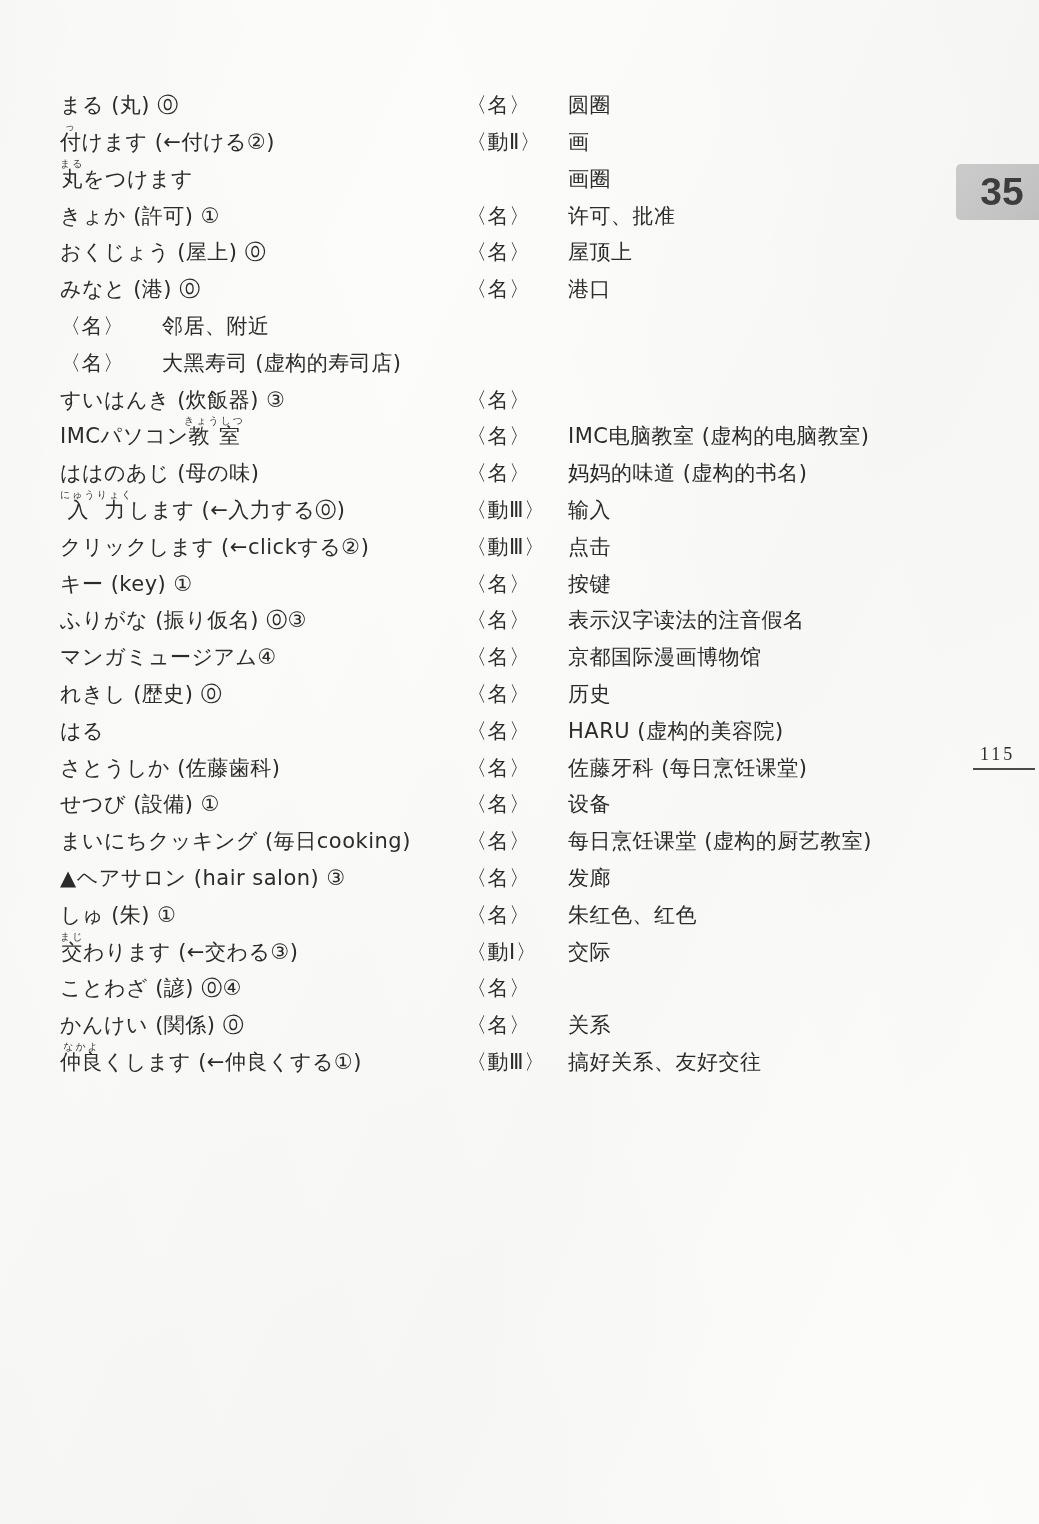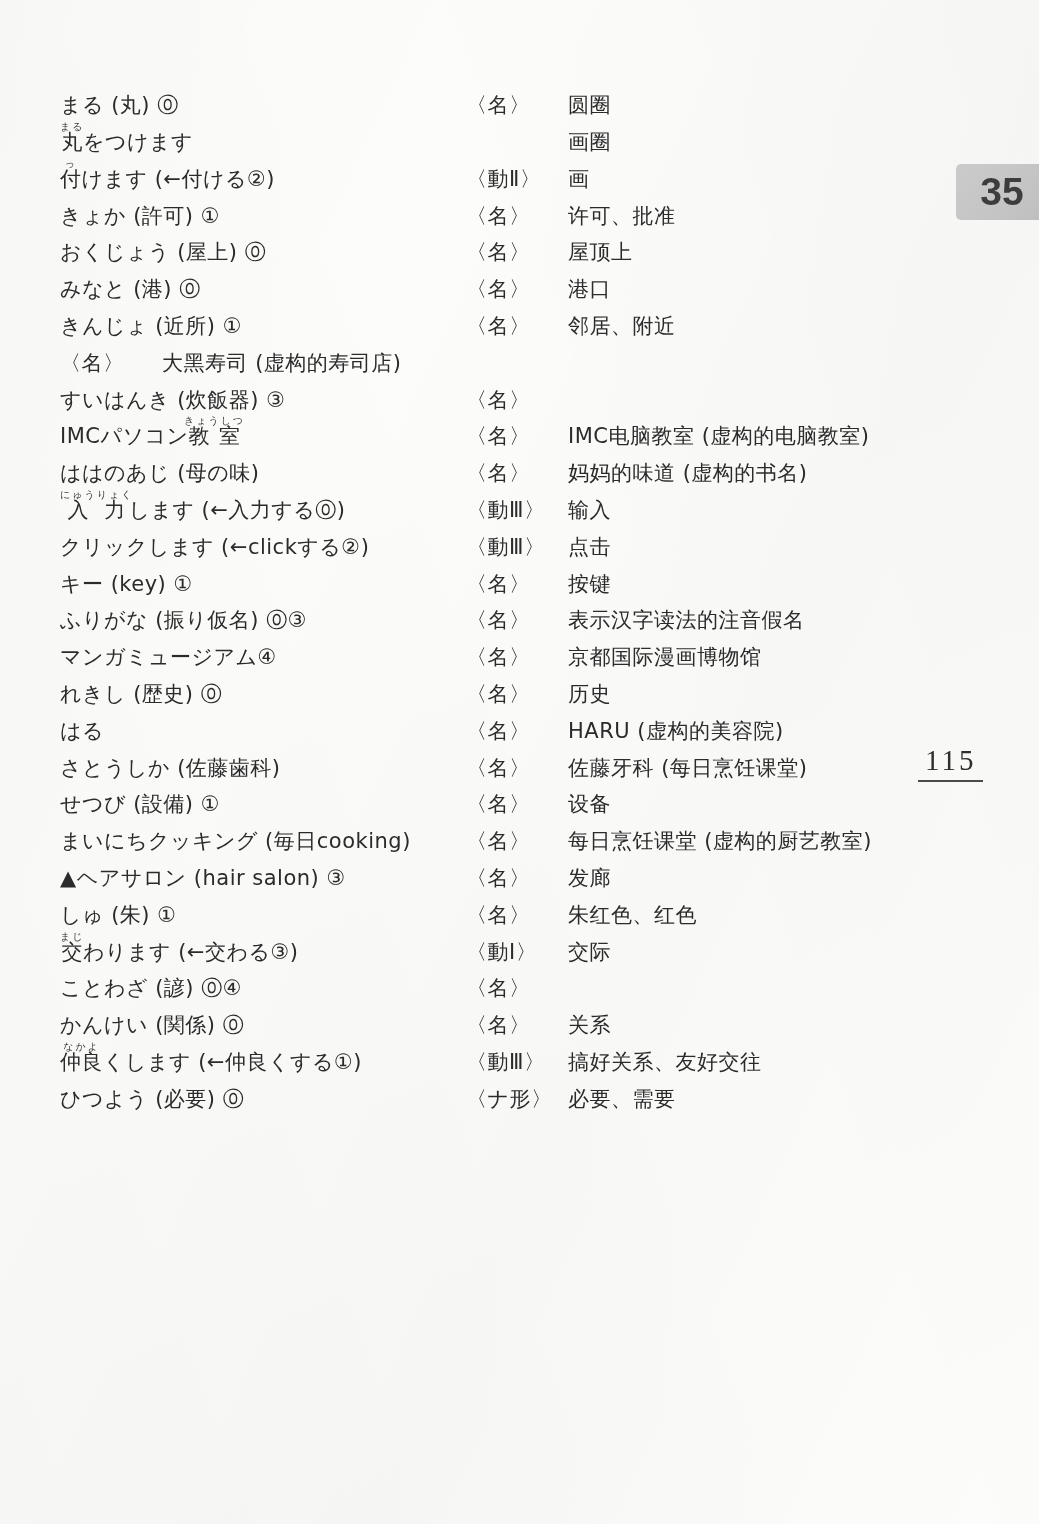--- a/index.html
+++ b/index.html
@@ -61,69 +61,68 @@
     align-items: center;
     justify-content: center;
     font-family: "Liberation Sans", sans-serif;
     font-weight: bold;
     font-size: 39px;
     color: #3d3d3d;
   }
   
   .page-num {
     position: absolute;
-    left: 918px;
+    left: 973px;
     top: 744px;
     min-width: 48px;
     font-family: "Liberation Serif", serif;
-    font-size: 29px;
+    font-size: 18px;
     letter-spacing: 3px;
     color: #2e2e2e;
     border-bottom: 2px solid #4a4a4a;
     padding: 0 7px 3px 7px;
   }
 </style>
 </head>
 <body>
 
 <div class="page">
 
   <div class="vocab">
       <div class="vrow">
         <div class="col col-word">まる (丸) ⓪</div>
         <div class="col col-pos">〈名〉</div>
         <div class="col col-meaning">圆圈</div>
       </div>
       <div class="vrow">
+        <div class="col col-word"><ruby>付<rt>っ</rt></ruby>けます (←付ける②)</div>
+        <div class="col col-pos">〈動Ⅱ〉</div>
+        <div class="col col-meaning">画</div>
+      </div>
+      <div class="vrow">
         <div class="col col-word"><ruby>丸<rt>まる</rt></ruby>をつけます</div>
         <div class="col col-pos"></div>
         <div class="col col-meaning">画圈</div>
       </div>
       <div class="vrow">
-        <div class="col col-word"><ruby>付<rt>っ</rt></ruby>けます (←付ける②)</div>
-        <div class="col col-pos">〈動Ⅱ〉</div>
-        <div class="col col-meaning">画</div>
-      </div>
-      <div class="vrow">
         <div class="col col-word">きょか (許可) ①</div>
         <div class="col col-pos">〈名〉</div>
         <div class="col col-meaning">许可、批准</div>
       </div>
       <div class="vrow">
         <div class="col col-word">おくじょう (屋上) ⓪</div>
         <div class="col col-pos">〈名〉</div>
         <div class="col col-meaning">屋顶上</div>
       </div>
       <div class="vrow">
         <div class="col col-word">みなと (港) ⓪</div>
         <div class="col col-pos">〈名〉</div>
         <div class="col col-meaning">港口</div>
       </div>
       <div class="vrow">
-        <div class="col col-word">きんじょ (近所) ①</div>
         <div class="col col-pos">〈名〉</div>
         <div class="col col-meaning">邻居、附近</div>
       </div>
       <div class="vrow">
         <div class="col col-pos">〈名〉</div>
         <div class="col col-meaning">大黑寿司 (虚构的寿司店)</div>
       </div>
       <div class="vrow">
         <div class="col col-word">すいはんき (炊飯器) ③</div>
         <div class="col col-pos">〈名〉</div>
@@ -210,24 +209,19 @@
       <div class="vrow">
         <div class="col col-word">かんけい (関係) ⓪</div>
         <div class="col col-pos">〈名〉</div>
         <div class="col col-meaning">关系</div>
       </div>
       <div class="vrow">
         <div class="col col-word"><ruby>仲良<rt>なかよ</rt></ruby>くします (←仲良くする①)</div>
         <div class="col col-pos">〈動Ⅲ〉</div>
         <div class="col col-meaning">搞好关系、友好交往</div>
       </div>
-      <div class="vrow">
-        <div class="col col-word">ひつよう (必要) ⓪</div>
-        <div class="col col-pos">〈ナ形〉</div>
-        <div class="col col-meaning">必要、需要</div>
-      </div>
     </div>
 
   <div class="lesson-tab">35</div>
 
   <div class="page-num">115</div>
 
 </div>
 
 </body></html>

